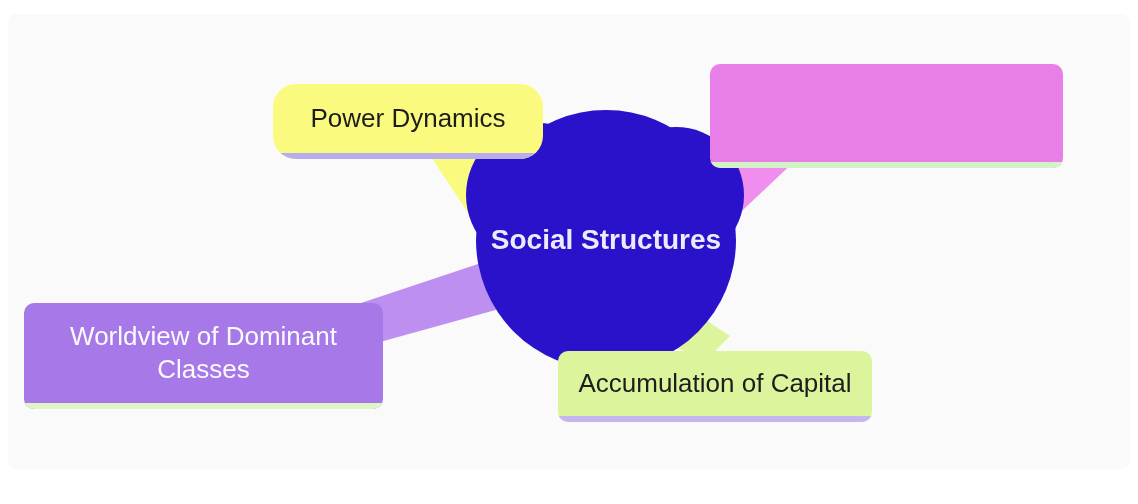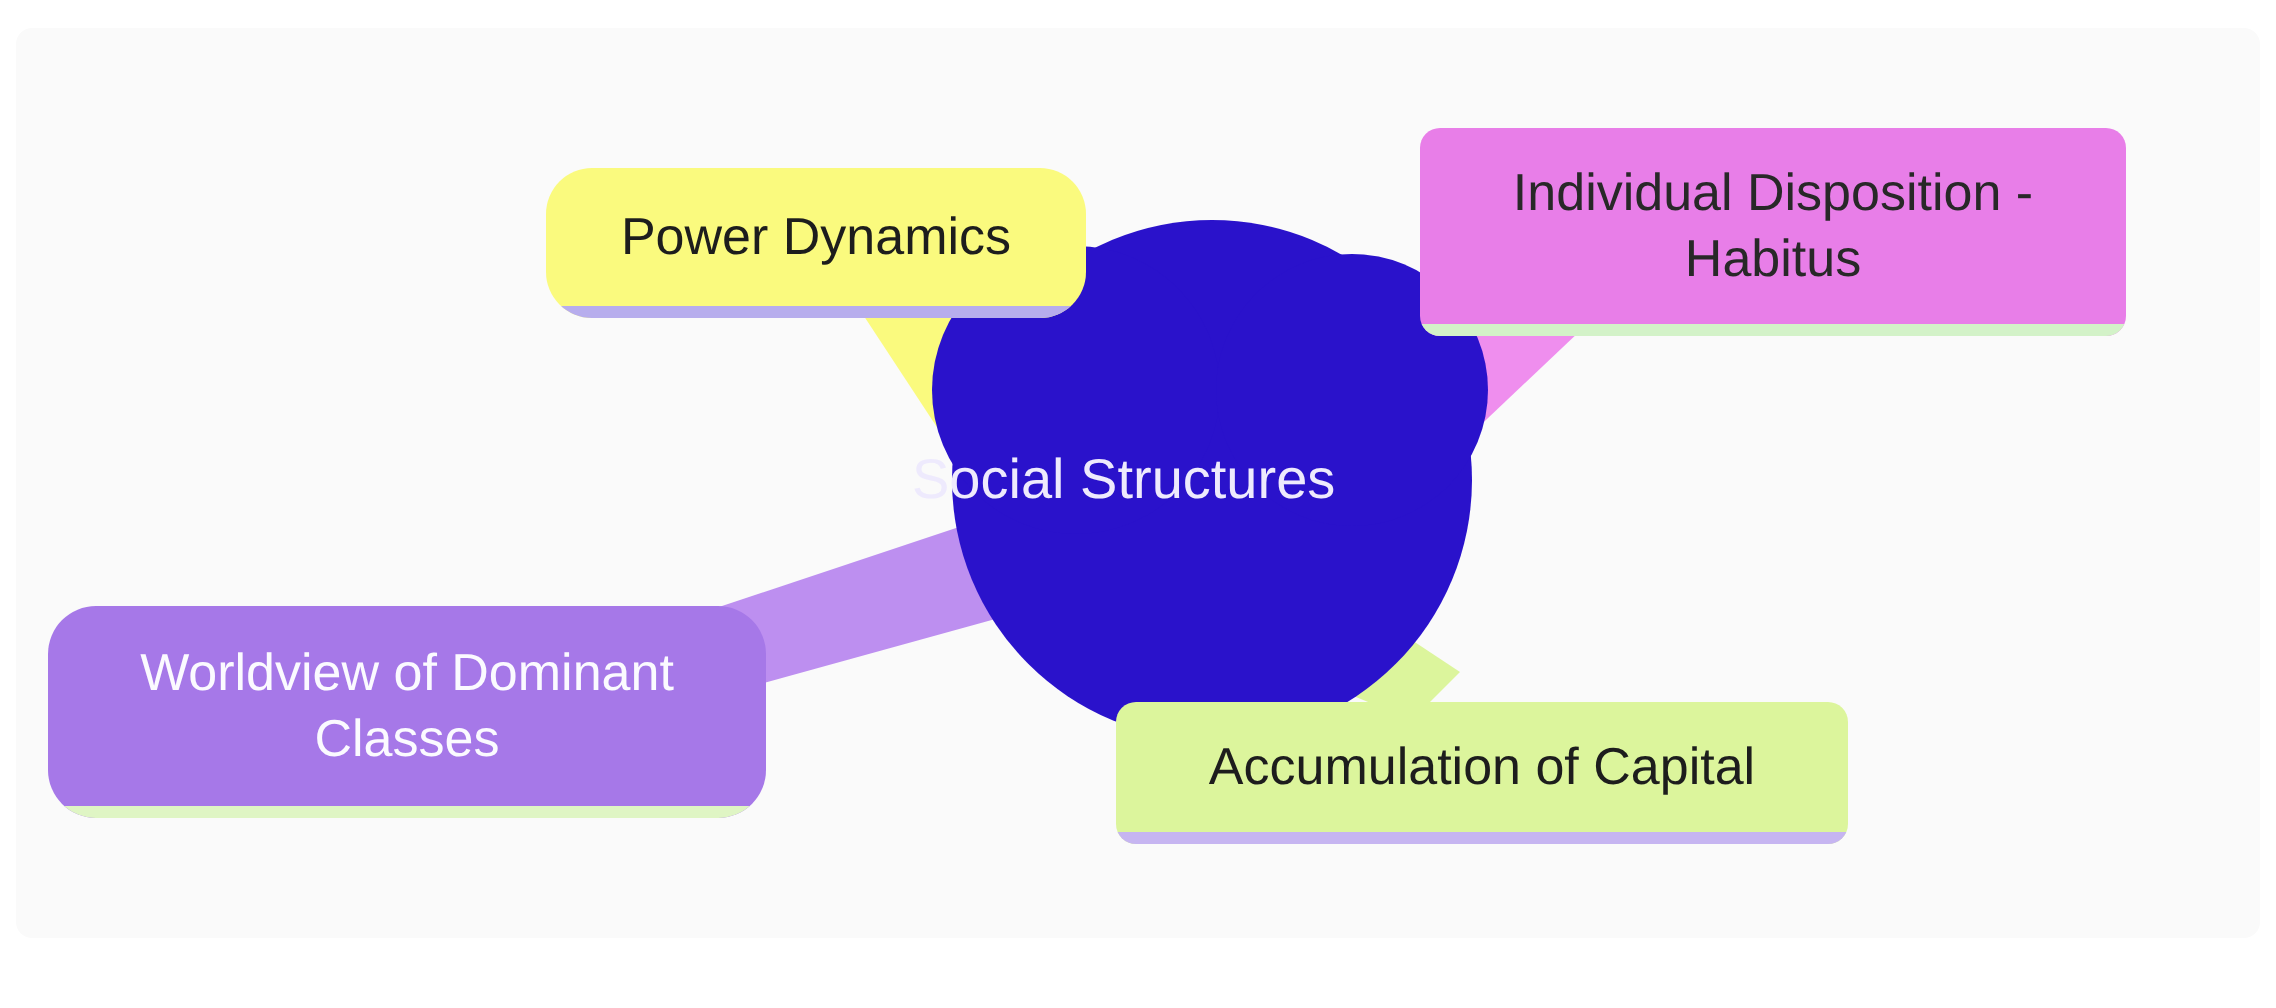--- a/index.html
+++ b/index.html
@@ -17,25 +17,25 @@
     position:absolute;border-radius:10px;overflow:hidden;
     display:flex;align-items:center;justify-content:center;
     text-align:center;font-size:26px;font-weight:500;line-height:33px;
     box-sizing:border-box;padding:0 14px 6px 14px;
   }
   .mind-node .underline{
     position:absolute;left:0;right:0;bottom:0;height:6px;
   }
   .node-power{left:273px;top:84px;width:270px;height:75px;}
   .node-individual{left:710px;top:64px;width:353px;height:104px;}
-  .node-worldview{left:24px;top:303px;width:359px;height:106px;border-radius:24px;}
-  .node-accumulation{left:558px;top:351px;width:366px;height:71px;}
+  .node-worldview{left:24px;top:303px;width:359px;height:106px;}
+  .node-accumulation{left:558px;top:351px;width:314px;height:71px;}
   .root-label{
     position:absolute;left:456px;top:224px;width:300px;
-    text-align:left;font-size:28px;font-weight:400;
+    text-align:center;font-size:28px;font-weight:700;
   }
 </style>
 </head>
 <body>
 
 <div class="canvas-panel"></div>
 
 <svg class="diagram-layer" viewBox="0 0 1138 504">
 
   <polygon points="428,152 543,152 630,252 520,292" style="fill: rgb(250, 250, 126);"></polygon>
@@ -49,21 +49,20 @@
     <circle cx="676" cy="195" r="68"></circle>
   </g>
 </svg>
 
 <div class="mind-node node-power" style="background-color: rgb(250, 250, 126); color: rgb(29, 29, 29); border-radius: 23px;">
   <span>Power Dynamics</span>
   <span class="underline" style="background-color: rgb(183, 173, 237);"></span>
 </div>
 
 <div class="mind-node node-individual" style="background-color: rgb(232, 126, 232); color: rgb(40, 40, 40);">
-  <span>Individual Disposition - Habitus</span>
   <span class="underline" style="background-color: rgb(211, 242, 200);"></span>
 </div>
 
 <div class="mind-node node-worldview" style="background-color: rgb(166, 120, 232); color: rgb(251, 250, 255);">
   <span>Worldview of Dominant Classes</span>
   <span class="underline" style="background-color: rgb(223, 245, 196);"></span>
 </div>
 
 <div class="mind-node node-accumulation" style="background-color: rgb(220, 245, 156); color: rgb(29, 29, 29);">
   <span>Accumulation of Capital</span>

